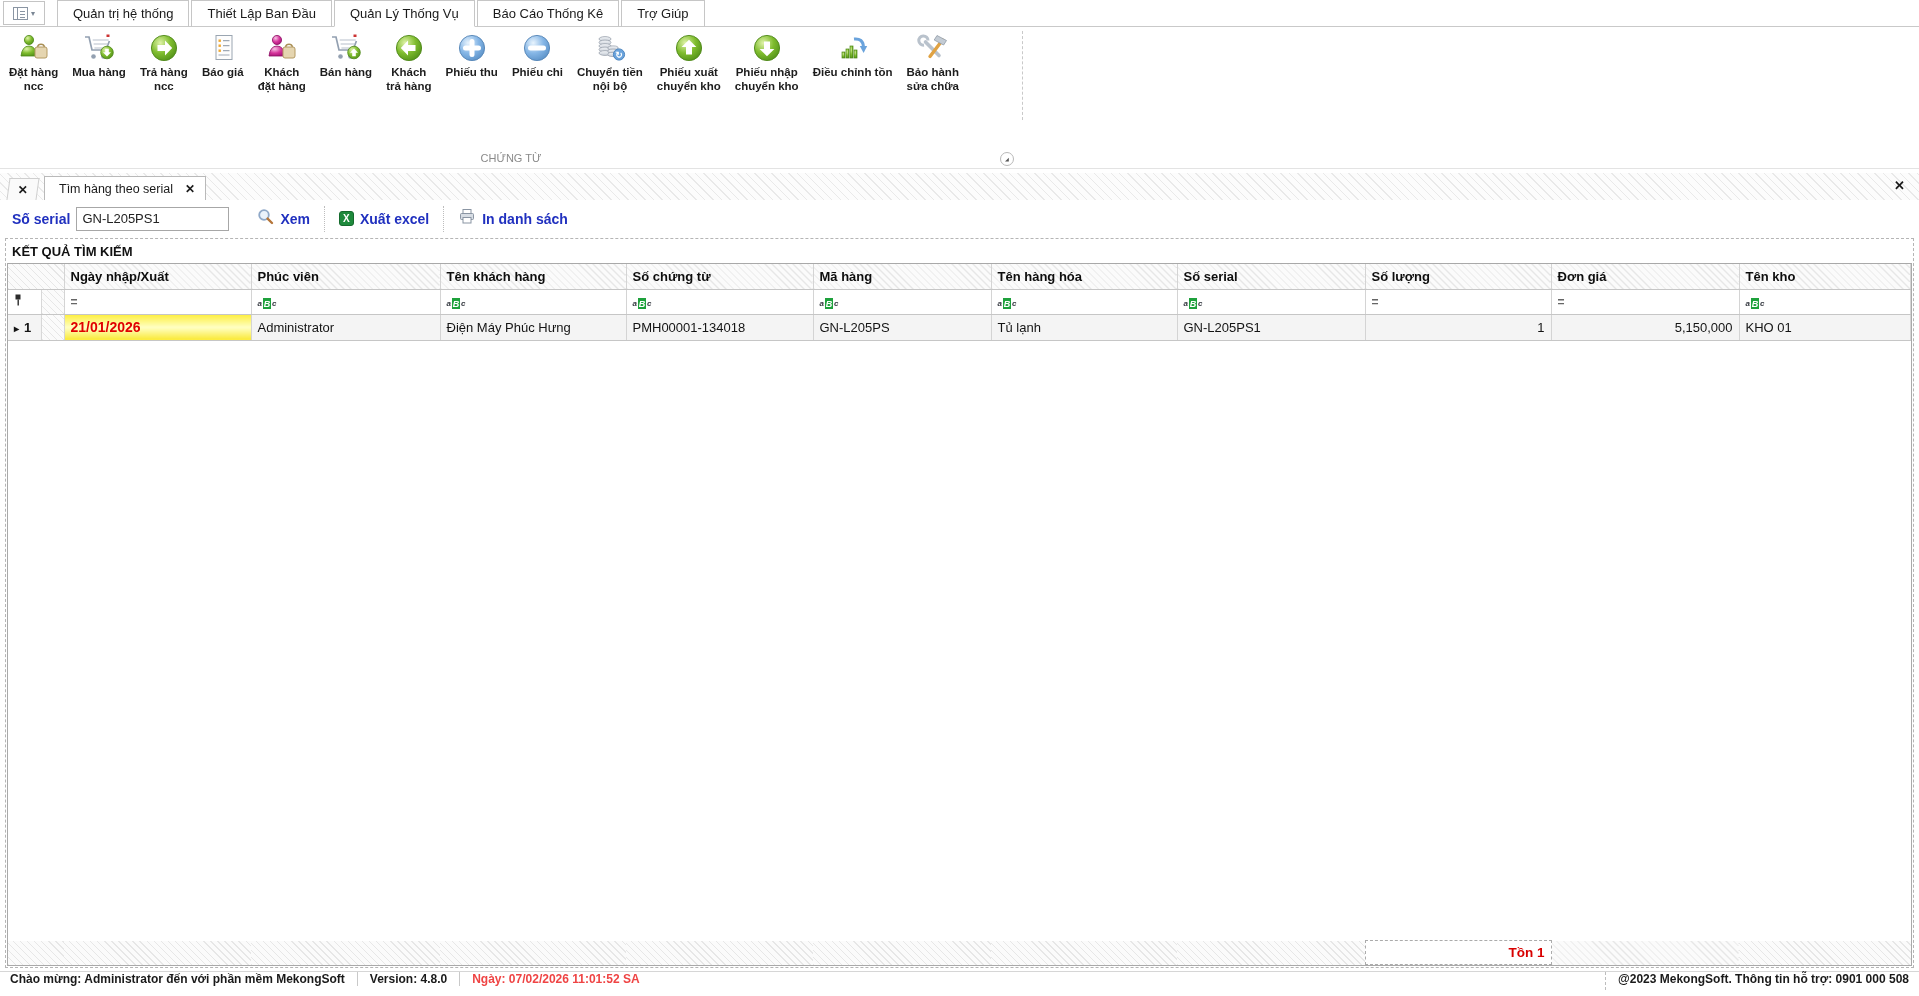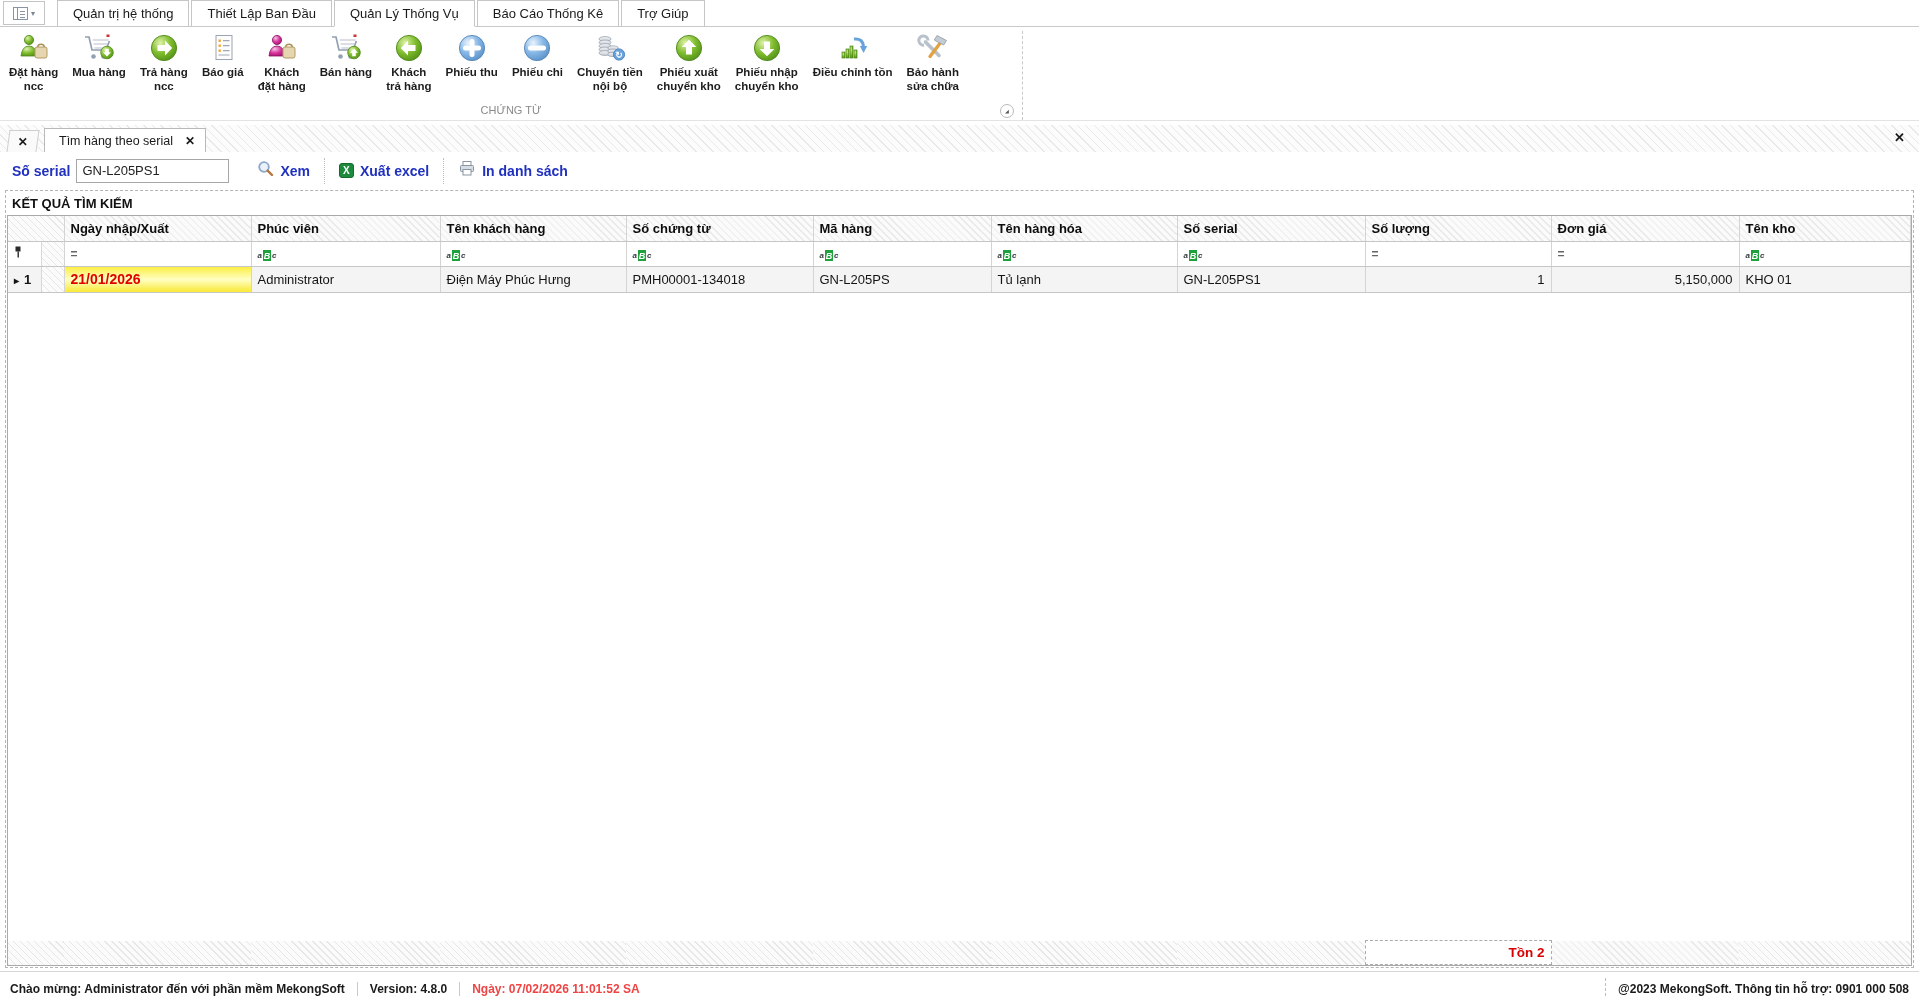--- a/index.html
+++ b/index.html
@@ -22,21 +22,21 @@
     border-bottom:1px solid #c9c9c9; }
   .mtab.active { border-bottom:1px solid #fff; }
 
   
   .ribbon { flex:0 0 auto; background:#fff; border-bottom:1px solid #e3e3e3; padding-bottom:1px; }
   .ribbon-row { display:flex; align-items:flex-start; height:77px; padding:2px 0 0 2px; position:relative; }
   .ritem { display:flex; flex-direction:column; align-items:center; padding:2px 7px; cursor:pointer; min-width:56px; }
   .ritem .ric { height:34px; display:flex; align-items:center; justify-content:center; }
   .ritem .rlabel { font-size:11.5px; font-weight:bold; text-align:center; white-space:pre-line; line-height:1.18; margin-top:1px; color:#1d1d1d; }
   .rib-sep { position:absolute; left:1022px; top:4px; bottom:-16px; border-left:1px dashed #c9c9c9; }
-  .group-row { height:15px; position:relative; }
+  .group-row { height:15px; position:relative;margin-top:48px; }
   .group-label { position:absolute; left:0; width:1022px; text-align:center; top:0; font-size:11px; color:#8a8a8a; }
   .expand-btn { position:absolute; left:1000px; top:0; width:14px; height:14px; border:1px solid #b9b9b9; border-radius:50%;
     display:flex; align-items:center; justify-content:center; font-size:5px; color:#555; background:#fff; cursor:pointer; }
 
   
   .tabstrip { flex:0 0 auto; height:27px; margin-top:4px; background:#fcfcfc;
     background-image:repeating-linear-gradient(45deg, #e9e9e9 0 1px, transparent 1px 6px);
     display:flex; align-items:flex-end; padding-left:8px; position:relative; }
   .ts-close { width:30px; height:22px; background:#fafafa; border:1px solid #cfcfcf; border-bottom:none;
     display:flex; align-items:center; justify-content:center; font-weight:bold; font-size:12px; cursor:pointer;
@@ -83,21 +83,21 @@
   .num { text-align:right; }
   .rowind { font-weight:bold; }
   .rowind .arr { font-size:10px; margin-right:5px; }
   .grid-empty { flex:1 1 auto; background:#fff; min-height:0; }
   .gfoot td { height:24px; border-bottom:none; border-right:none; }
   .gfoot .sumcell { background:#fff; border:1px dashed #ababab; color:#d80000; font-weight:bold;
     text-align:right; font-size:13.5px; }
 
   
   .statusbar { flex:0 0 auto; height:25px; border-top:1px solid #d6d6d6; background:#fff; display:flex;
-    align-items:flex-end; font-size:12px; font-weight:bold; padding:0 10px; }
+    align-items:flex-start; font-size:12px; font-weight:bold; padding:0 10px; }
   .sb-sep { height:14px; border-left:1px solid #c9c9c9; margin:0 12px; }
   .sb-red { color:#ef4444; }
   .sb-spacer { flex:1; }
   .sb-dash { height:18px; border-left:1px dashed #bdbdbd; margin-right:12px; }
 
   .ico-pin { display:inline-block; }
 </style>
 </head>
 <body>
 
@@ -490,21 +490,21 @@
       <tbody>
           <tr>
         <td class="hatch"></td>
         <td class="hatch"></td>
         <td class="hatch"></td>
         <td class="hatch"></td>
         <td class="hatch"></td>
         <td class="hatch"></td>
         <td class="hatch"></td>
         <td class="hatch"></td>
-        <td class="sumcell">Tồn 2</td>
+        <td class="sumcell">Tồn 1</td>
         <td class="hatch"></td>
         <td class="hatch"></td>
       </tr>
     </tbody>
       </table>
   </div>
 </div>
 
 <div class="statusbar">
   <span>Chào mừng: Administrator đến với phần mềm MekongSoft</span>

